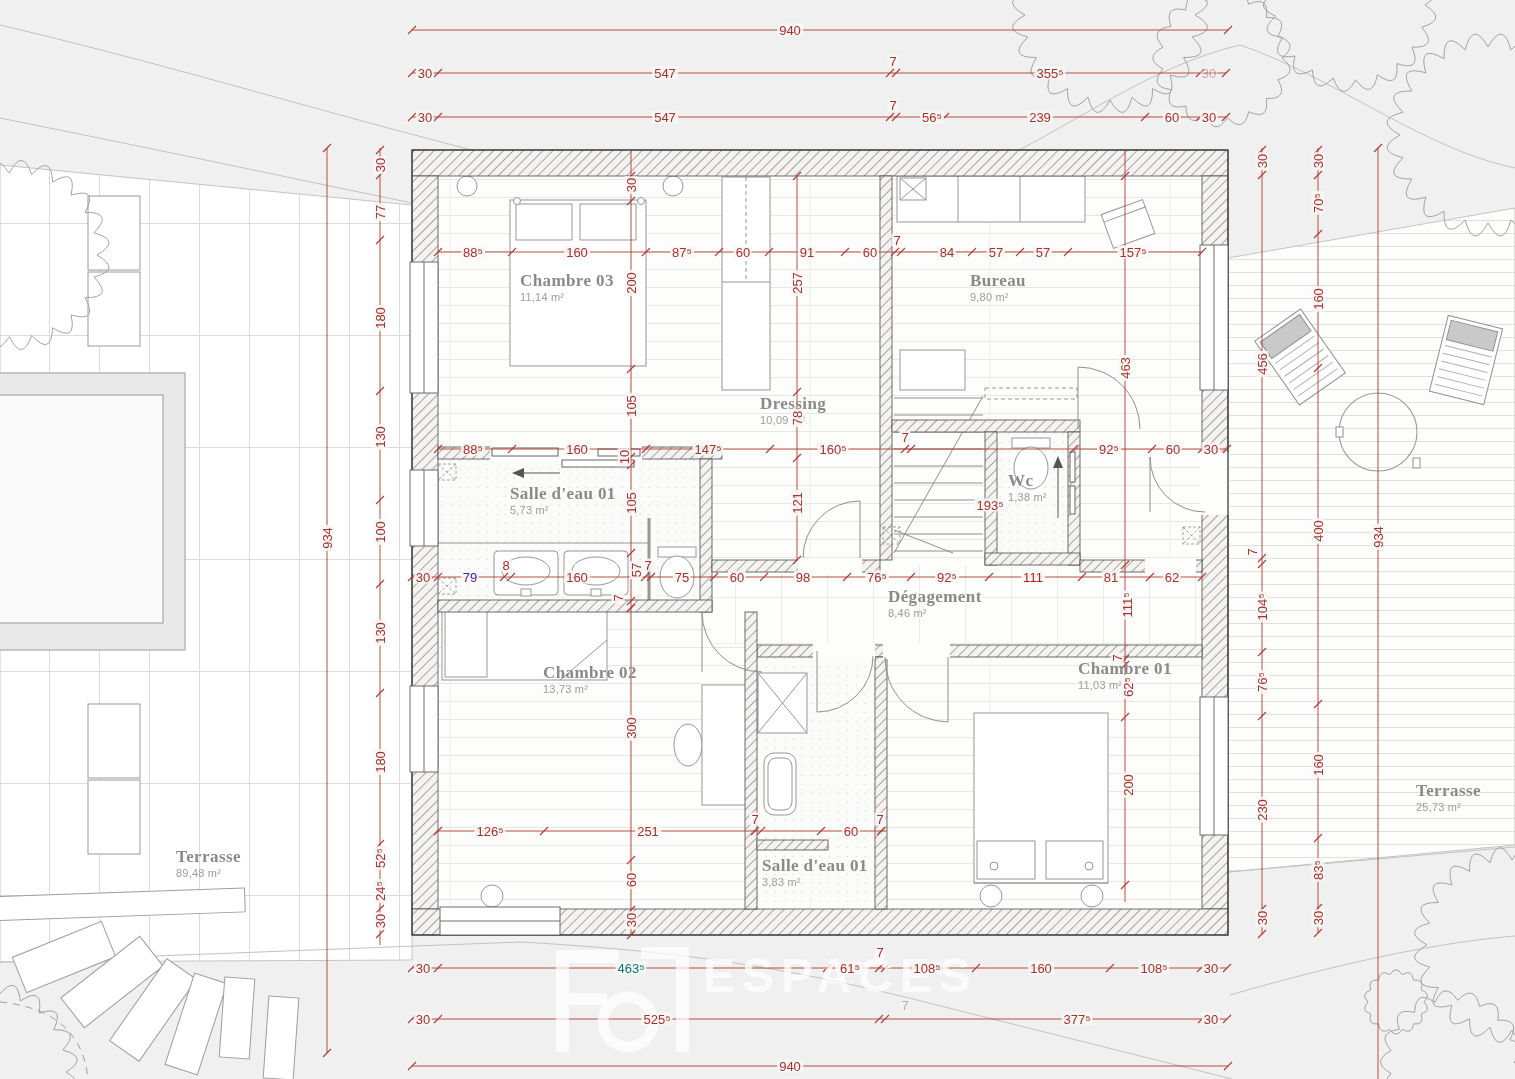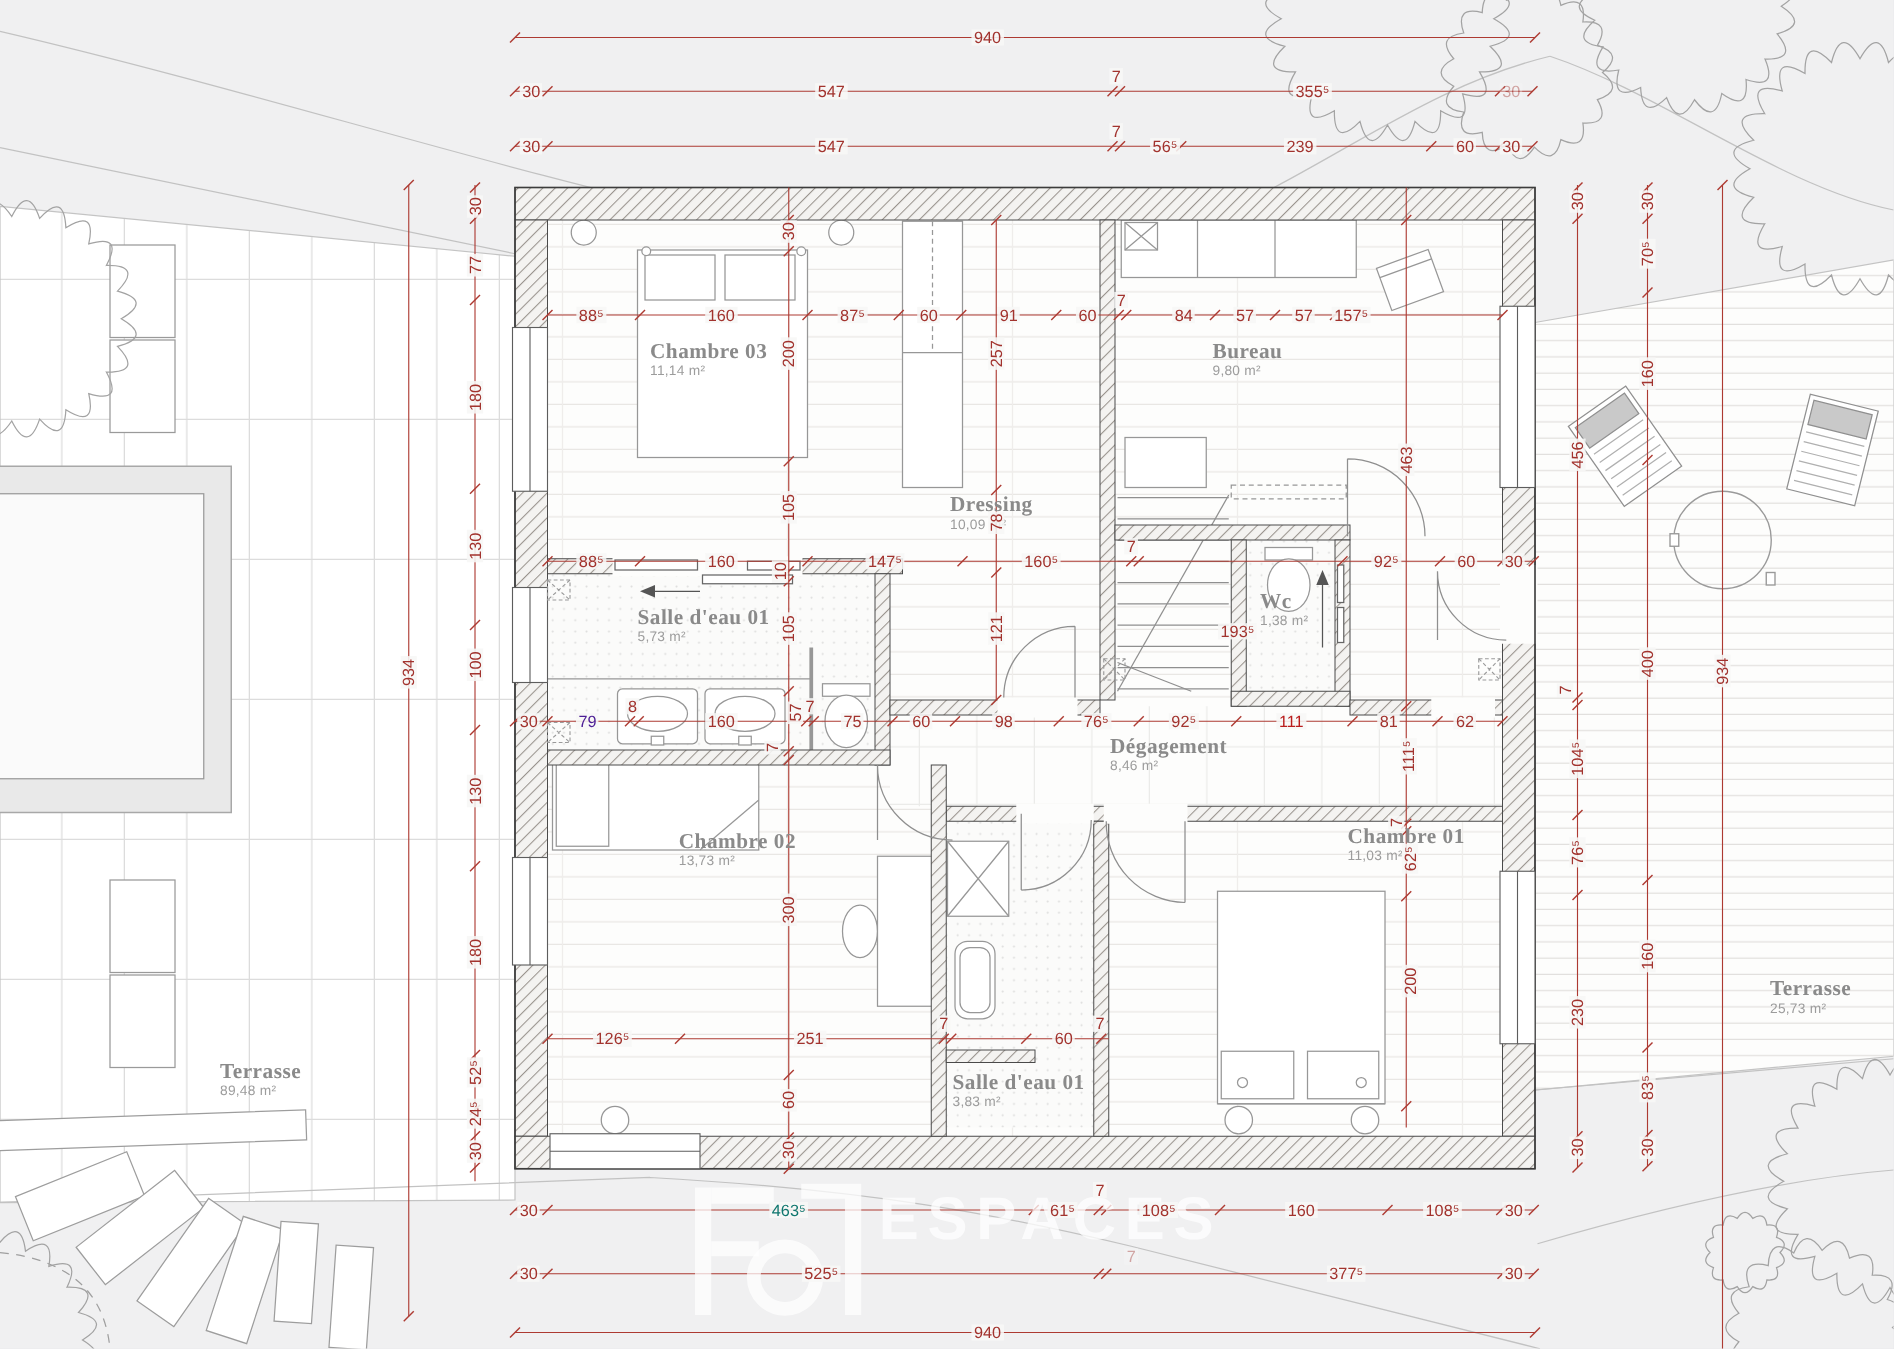--- a/index.html
+++ b/index.html
@@ -522,21 +522,21 @@
       <div class="dim" style="left: 473px; top: 252px; color: rgb(162, 51, 46);">88⁵</div>
       <div class="dim" style="left: 577px; top: 252px; color: rgb(162, 51, 46);">160</div>
       <div class="dim" style="left: 682px; top: 252px; color: rgb(162, 51, 46);">87⁵</div>
       <div class="dim" style="left: 743px; top: 252px; color: rgb(162, 51, 46);">60</div>
       <div class="dim" style="left: 807px; top: 252px; color: rgb(162, 51, 46);">91</div>
       <div class="dim" style="left: 870px; top: 252px; color: rgb(162, 51, 46);">60</div>
       <div class="dim" style="left: 897px; top: 240px; color: rgb(162, 51, 46);">7</div>
       <div class="dim" style="left: 935px; top: 252px; color: rgb(162, 51, 46); margin-left: 12px;">84</div>
       <div class="dim" style="left: 996px; top: 252px; color: rgb(162, 51, 46);">57</div>
       <div class="dim" style="left: 1043px; top: 252px; color: rgb(162, 51, 46);">57</div>
-      <div class="dim" style="left: 1081px; top: 252px; color: rgb(162, 51, 46);">157⁵</div>
+      <div class="dim" style="left: 1133px; top: 252px; color: rgb(162, 51, 46);">157⁵</div>
       <div class="dim" style="left: 473px; top: 449px; color: rgb(162, 51, 46);">88⁵</div>
       <div class="dim" style="left: 577px; top: 449px; color: rgb(162, 51, 46);">160</div>
       <div class="dim" style="left: 708px; top: 449px; color: rgb(162, 51, 46);">147⁵</div>
       <div class="dim" style="left: 833px; top: 449px; color: rgb(162, 51, 46);">160⁵</div>
       <div class="dim" style="left: 905px; top: 437px; color: rgb(162, 51, 46);">7</div>
       <div class="dim" style="left: 990px; top: 458px; color: rgb(162, 51, 46); margin-top: 47px;">193⁵</div>
       <div class="dim" style="left: 1109px; top: 449px; color: rgb(162, 51, 46);">92⁵</div>
       <div class="dim" style="left: 1173px; top: 449px; color: rgb(162, 51, 46);">60</div>
       <div class="dim" style="left: 1211px; top: 449px; color: rgb(162, 51, 46);">30</div>
       <div class="dim" style="left: 423px; top: 577px; color: rgb(162, 51, 46);">30</div>

